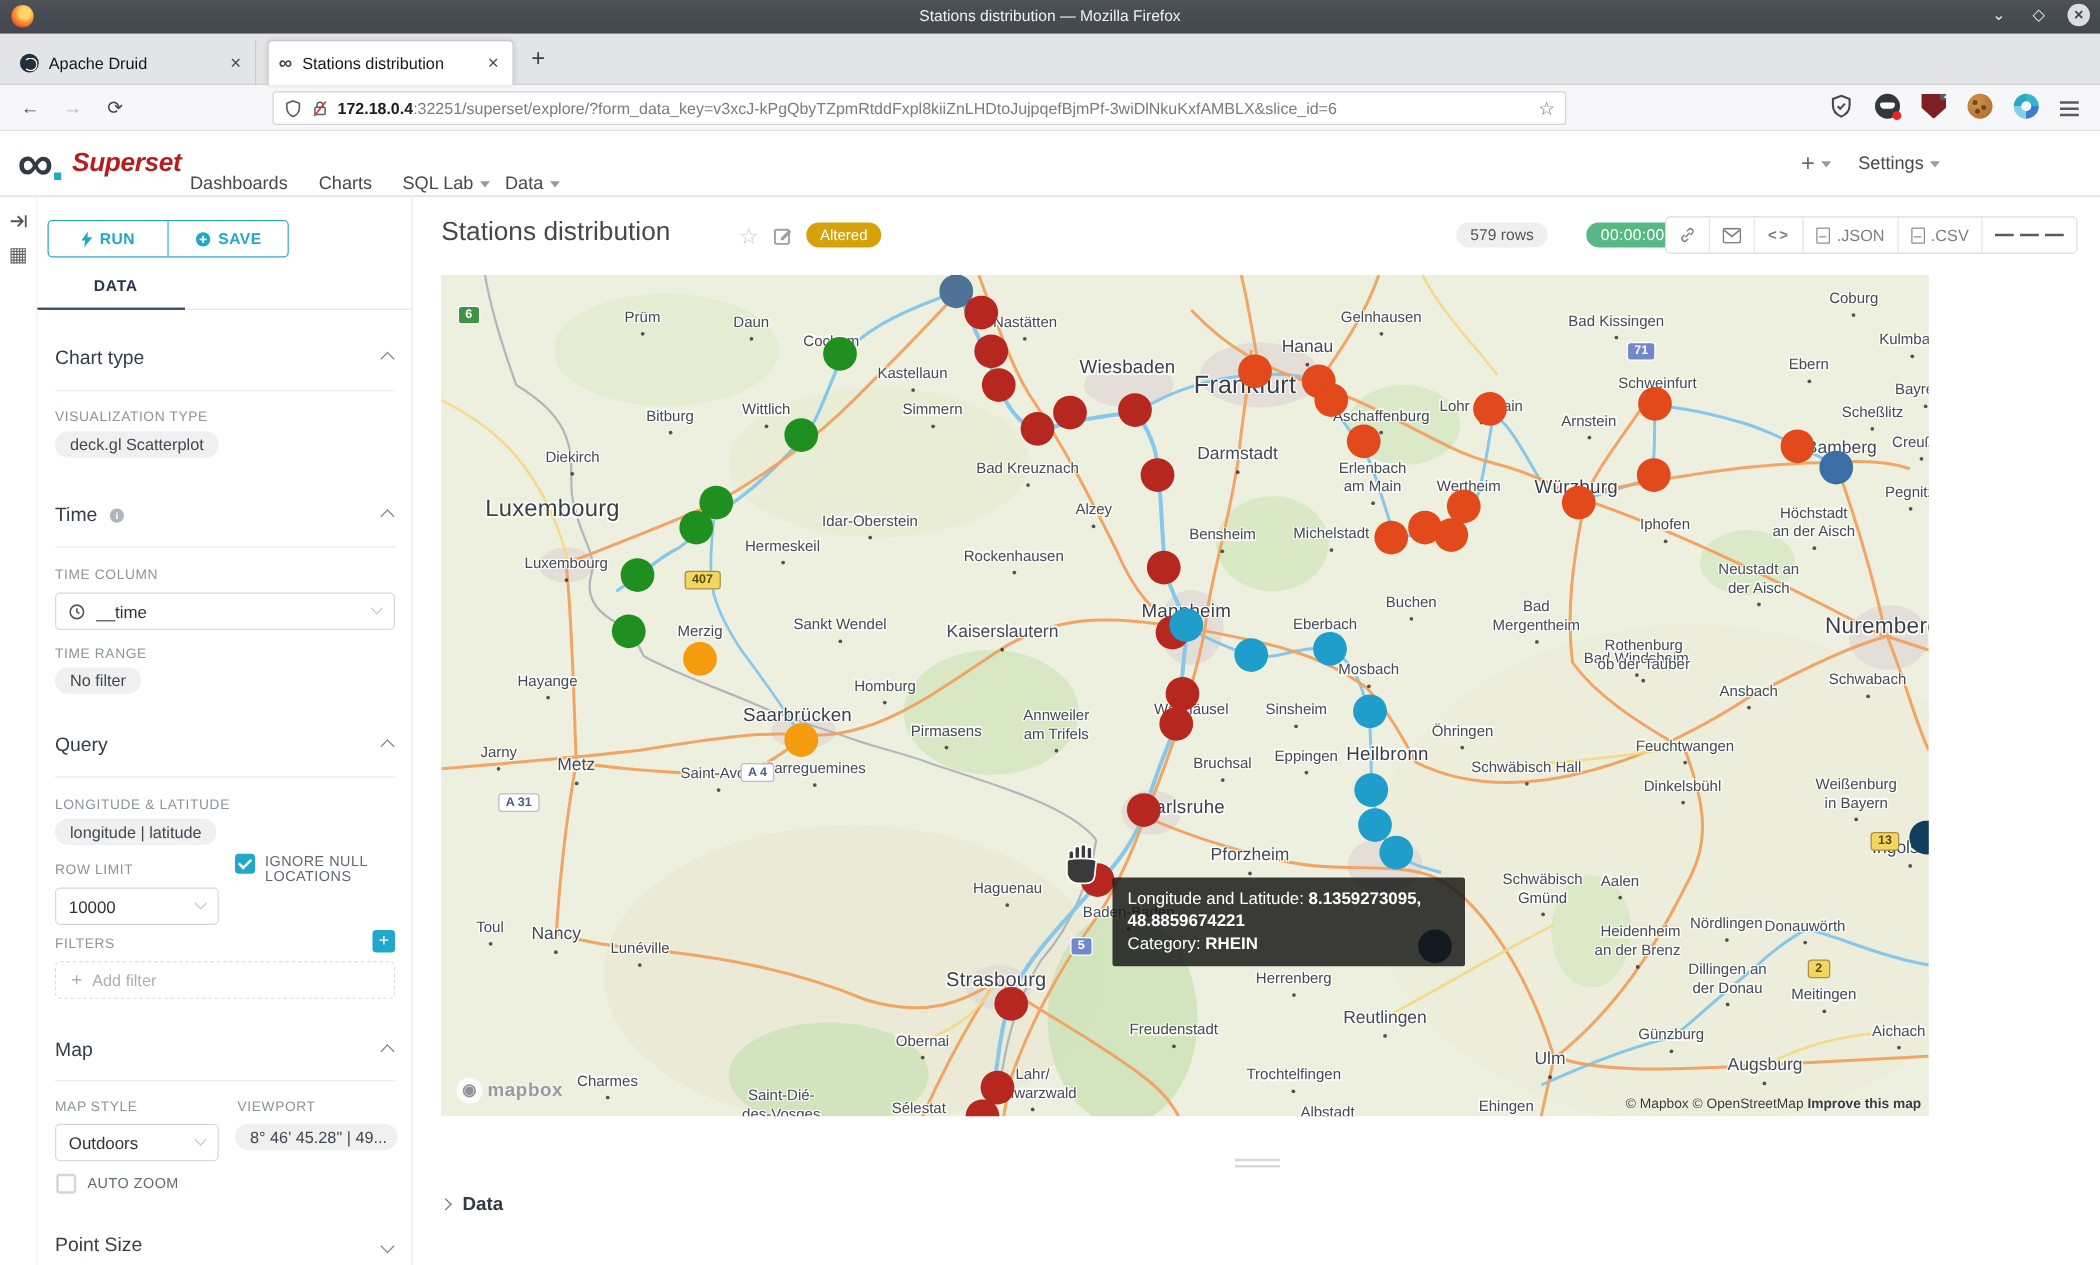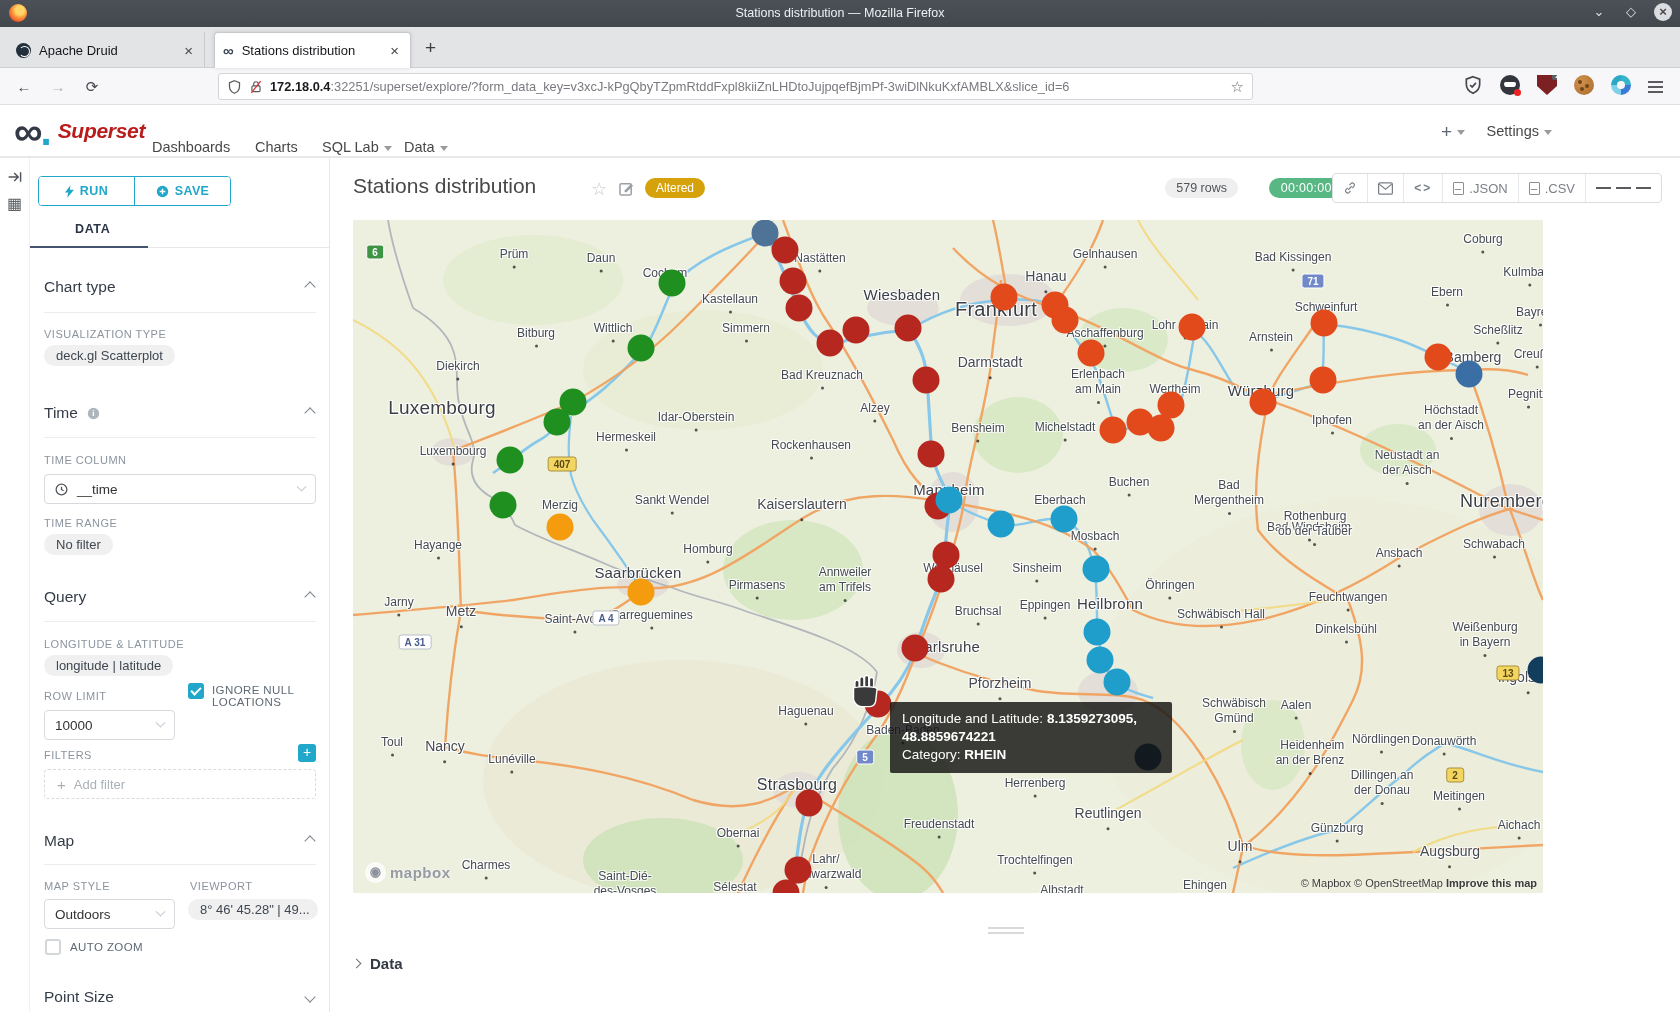--- a/index.html
+++ b/index.html
@@ -591,21 +591,21 @@
       <div class="map-label" style="left: 272px; top: 664px;">Saint-Dié-
 des-Vosges</div>
       <div class="map-label" style="left: 385px; top: 613px;">Obernai</div>
       <div class="map-label" style="left: 382px; top: 667px;">Sélestat</div>
       <div class="map-label" style="left: 473px; top: 647px;">Lahr/
 Schwarzwald</div>
       <div class="map-label" style="font-size: 14px; left: 92px; top: 527px;">Nancy</div>
       <div class="map-label" style="left: 39px; top: 522px;">Toul</div>
       <div class="map-label" style="left: 159px; top: 539px;">Lunéville</div>
       <div class="map-label" style="font-size: 14px; left: 887px; top: 627px;">Ulm</div>
-      <div class="map-label" style="font-size: 14px; left: 1059px; top: 632px; margin-left: 38px;">Augsburg</div>
+      <div class="map-label" style="font-size: 14px; left: 1059px; top: 632px;">Augsburg</div>
       <div class="map-label" style="font-size: 14px; left: 1175px; top: 458px;">Ingolstadt</div>
       <div class="map-label" style="left: 852px; top: 665px;">Ehingen</div>
       <div class="map-label" style="left: 709px; top: 670px;">Albstadt</div>
       <div class="map-label" style="left: 682px; top: 640px;">Trochtelfingen</div>
       <div class="map-label" style="left: 1177px; top: 52px;">Kulmbach</div>
       <div class="map-label" style="left: 1187px; top: 92px;">Bayreuth</div>
       <div class="map-label" style="left: 1184px; top: 134px;">Creußen</div>
       <div class="map-label" style="left: 1175px; top: 174px;">Pegnitz</div>
       <span class="shield green" style="left: 22px; top: 32px;">6</span>
       <span class="shield white" style="left: 62px; top: 422px;">A 31</span>

